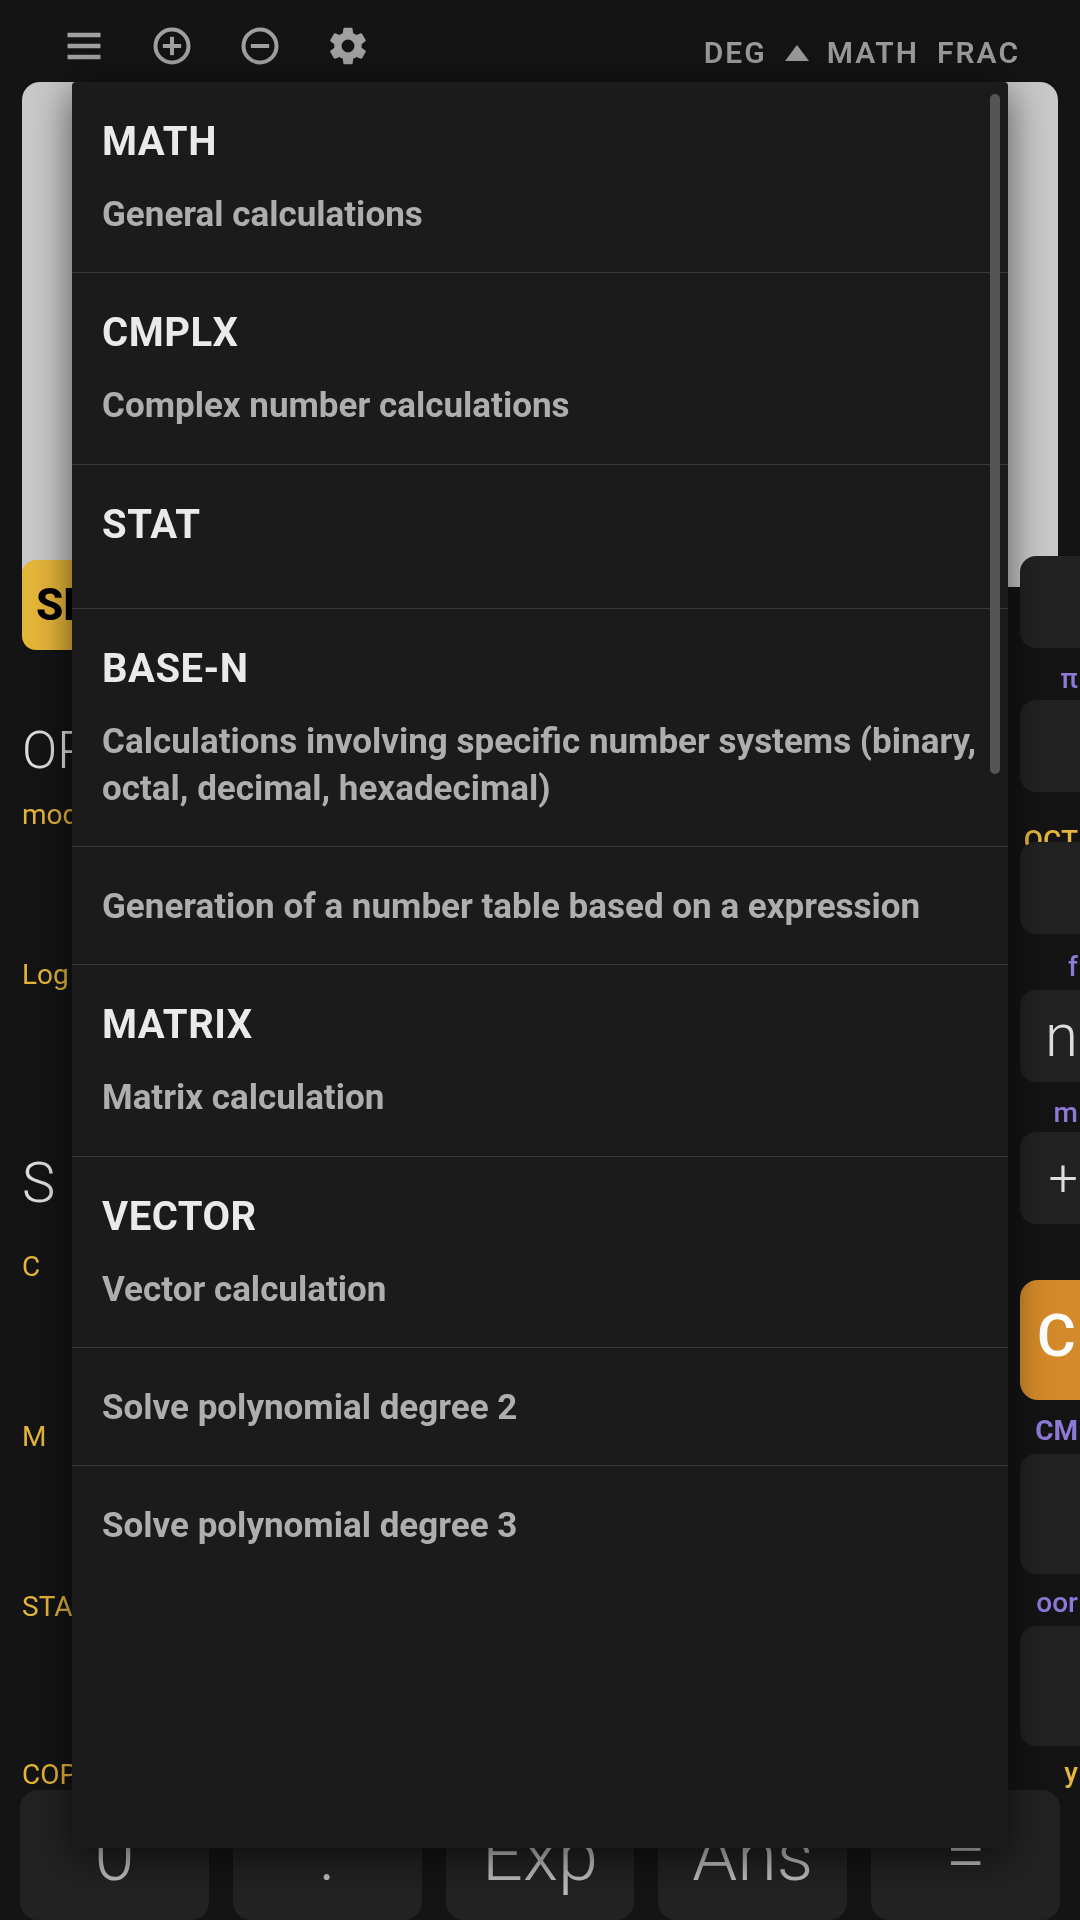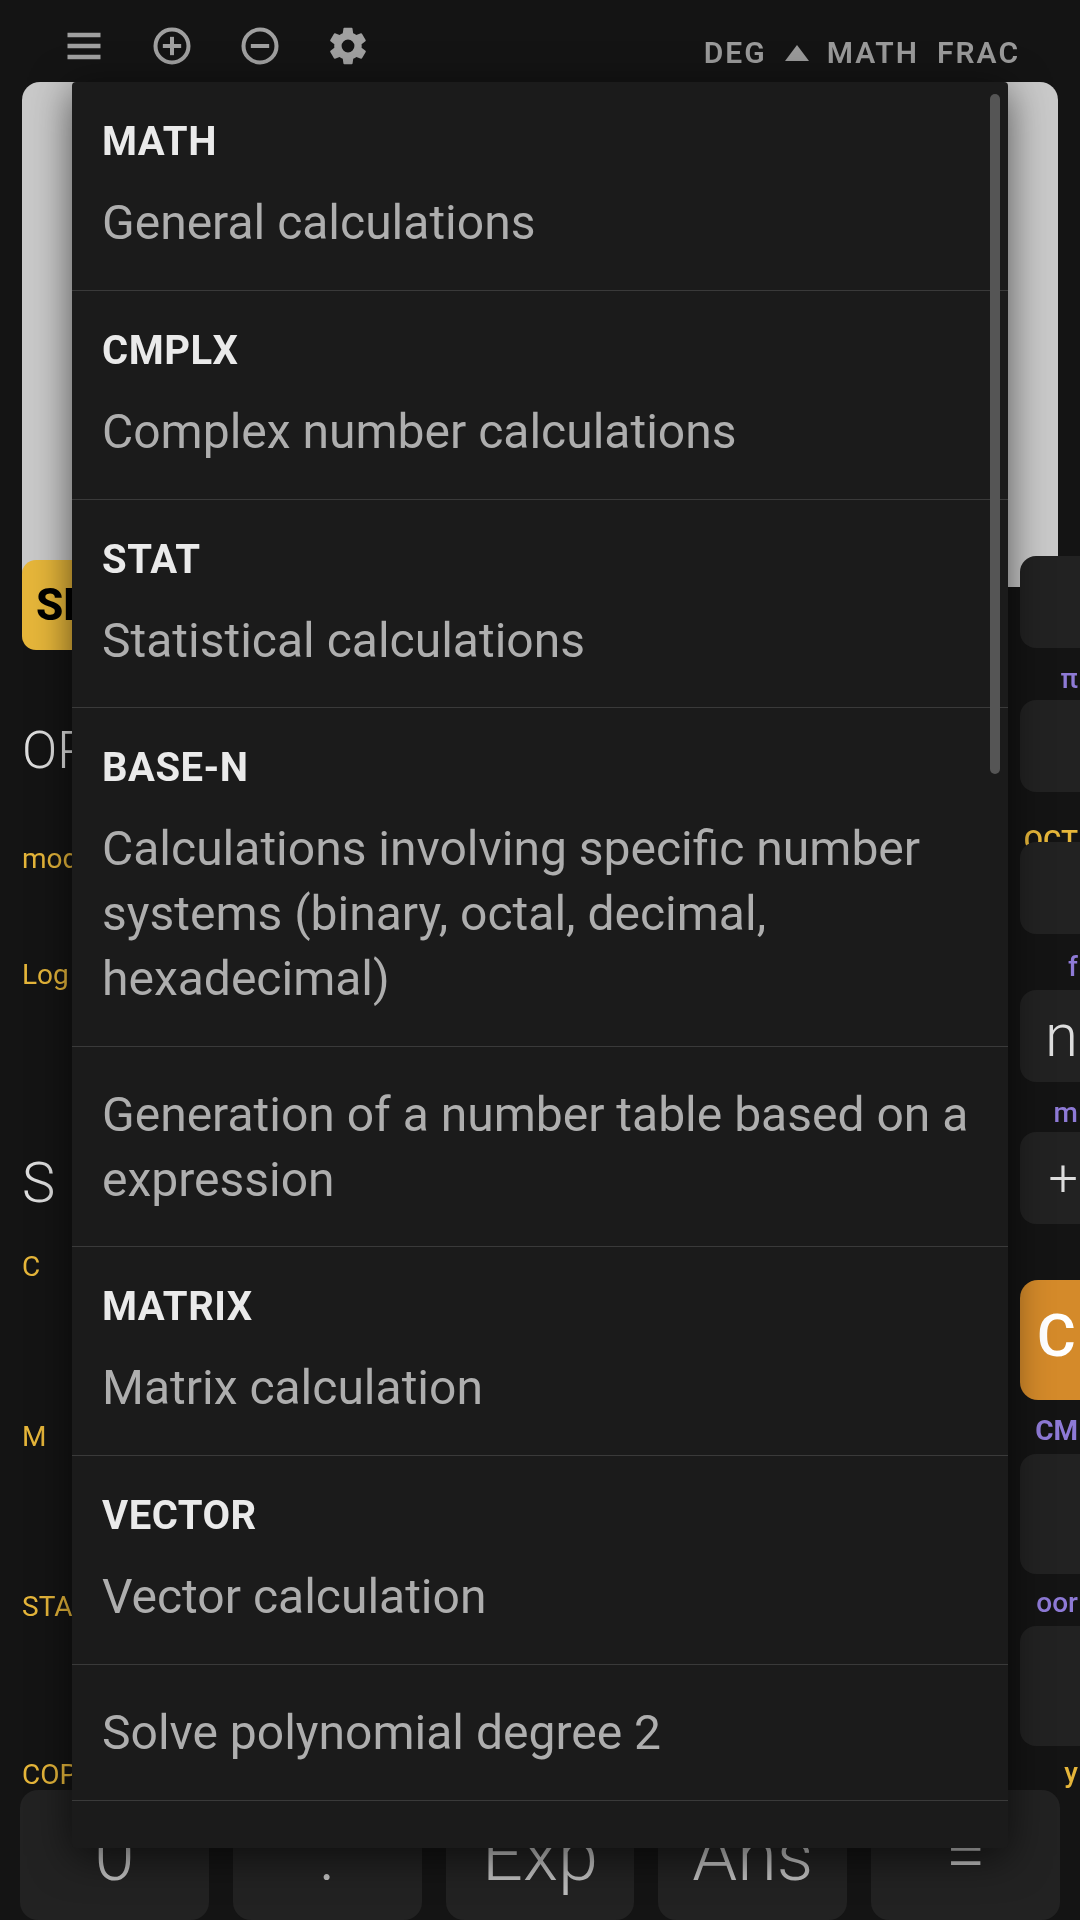--- a/index.html
+++ b/index.html
@@ -174,23 +174,23 @@
   }
   .menu .item .title {
     color: #eaeaea;
     font-size: 40px;
     font-weight: 700;
     letter-spacing: .5px;
     margin-bottom: 26px;
   }
   .menu .item .desc {
     color: #aeaeae;
-    font-size: 48px;
+    font-size: 35px;
     line-height: 1.35;
-    font-weight: 400;
+    font-weight: 700;
   }
   sup { font-size: .65em; vertical-align: super; }
 
 </style>
 </head>
 <body>
 
 <div class="bg">
 
   <div class="topbar">
@@ -228,21 +228,21 @@
     </div>
   </div>
 
   <div class="display"></div>
 
   <div class="shift-key">
     <span>SH</span>
   </div>
 
   <span class="left-frag edge-white" style="top:720px; font-size:52px;">OP</span>
-  <span class="left-frag edge-yellow" style="top:798px;margin-top:44px;">mod</span>
+  <span class="left-frag edge-yellow" style="top:798px;">mod</span>
   <span class="left-frag edge-yellow" style="top:958px;">Log</span>
   <span class="left-frag edge-white" style="top:1150px; font-size:56px;">S</span>
   <span class="left-frag edge-yellow" style="top:1250px;">C</span>
   <span class="left-frag edge-yellow" style="top:1420px;">M</span>
   <span class="left-frag edge-yellow" style="top:1590px;">STA</span>
   <span class="left-frag edge-yellow" style="top:1758px;">COP</span>
 
   <div class="key-frag" style="top:556px; height:92px;"></div>
   <span class="edge-label edge-purple" style="top:662px;">π</span>
 
@@ -296,21 +296,20 @@
     <div class="item">
       <div class="title">MATH</div>
       <div class="desc">General calculations</div>
     </div>
     <div class="item">
       <div class="title">CMPLX</div>
       <div class="desc">Complex number calculations</div>
     </div>
     <div class="item">
       <div class="title">STAT</div>
-      <div class="desc">Statistical calculations</div>
     </div>
     <div class="item">
       <div class="title">BASE-N</div>
       <div class="desc">Calculations involving specific number systems (binary, octal, decimal, hexadecimal)</div>
     </div>
     <div class="item">
       <div class="desc">Generation of a number table based on a expression</div>
     </div>
     <div class="item">
       <div class="title">MATRIX</div>

